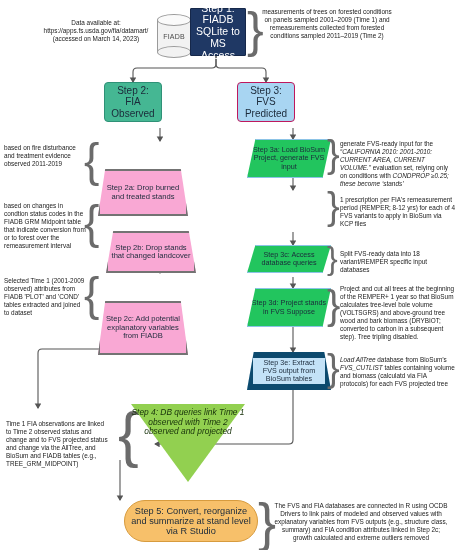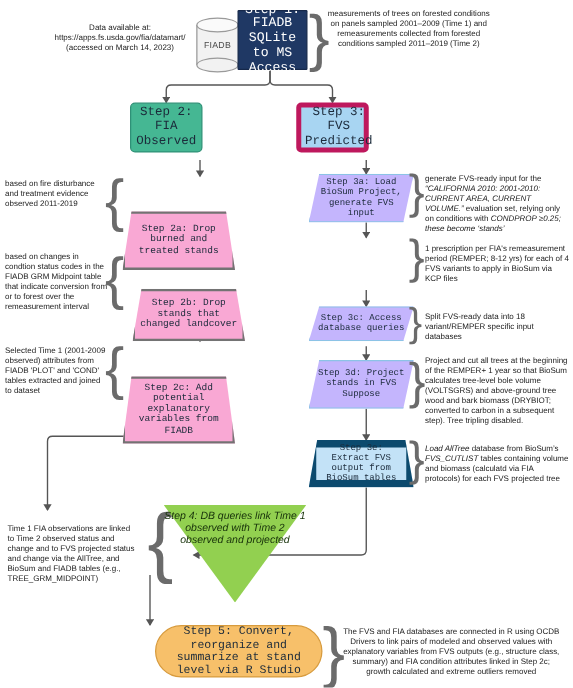--- a/index.html
+++ b/index.html
@@ -5,48 +5,48 @@
   html,body{margin:0;padding:0;}
   body{
     width:458px;height:550px;background:#ffffff;
     font-family:"Liberation Sans","DejaVu Sans",sans-serif;
     overflow:hidden;position:relative;
   }
   #canvas{position:absolute;inset:0;width:458px;height:550px;}
   svg.wires{position:absolute;left:0;top:0;width:458px;height:550px;pointer-events:none;}
 
   .node{position:absolute;box-sizing:border-box;display:flex;align-items:center;
-        text-align:center;color:#1b2a3a;font-family:Liberation Mono, monospace;}
+        justify-content:center;text-align:center;color:#1b2a3a;}
   .node span{display:block;line-height:1.12;padding:0 3px;}
 
   
   .step1{
     background:#1f3864;border:1px solid #16284a;color:#ffffff;
     font-size:10.5px;font-weight:400;border-radius:1px;
   }
   
   .cyl{position:absolute;}
   .cyl .body{position:absolute;left:0;top:6px;width:100%;height:calc(100% - 12px);
     background:#f2f2f2;border-left:1px solid #9a9a9a;border-right:1px solid #9a9a9a;}
   .cyl .top{position:absolute;left:0;top:0;width:100%;height:12px;border-radius:50%;
     background:#fafafa;border:1px solid #9a9a9a;box-sizing:border-box;}
   .cyl .bot{position:absolute;left:0;bottom:0;width:100%;height:12px;border-radius:50%;
     background:#f2f2f2;border:1px solid #9a9a9a;box-sizing:border-box;}
   .cyl .lbl{position:absolute;inset:0;display:flex;align-items:center;justify-content:center;
     font-size:7px;color:#4a4a4a;letter-spacing:.2px;}
 
   
   .hdr-green{background:#45b793;border:1px solid #2f9177;border-radius:4px;font-size:10px;}
-  .hdr-blue{background:#a8d5f2;border:4px solid #be185d;border-radius:4px;font-size:10px;}
+  .hdr-blue{background:#a8d5f2;border:1px solid #be185d;border-radius:4px;font-size:10px;}
 
   
   .trap-green{background:#f9a8d4;border:2px solid #737373;font-size:7.6px;
     clip-path:polygon(8% 0,92% 0,100% 100%,0% 100%);margin-top:28px;}
   
-  .para-blue{background:#c4b5fd;border:1px solid #8cc3e6;font-size:7.2px;
+  .para-blue{background:#22c55e;border:1px solid #8cc3e6;font-size:7.2px;
     clip-path:polygon(10% 0,100% 0,90% 100%,0% 100%);}
   .trap-blue{background:#c3e2f7;border:6px solid #0c4a6e;font-size:7.2px;
     clip-path:polygon(8% 0,92% 0,100% 100%,0% 100%);}
 
   
   .tri-wrap{position:absolute;}
   .tri-shape{position:absolute;inset:0;background:#92d050;
     clip-path:polygon(0 0,100% 0,50% 100%);}
   .tri-txt{position:absolute;left:0;top:4px;width:100%;text-align:center;
     font-size:8.4px;line-height:1.15;color:#17310a;}

